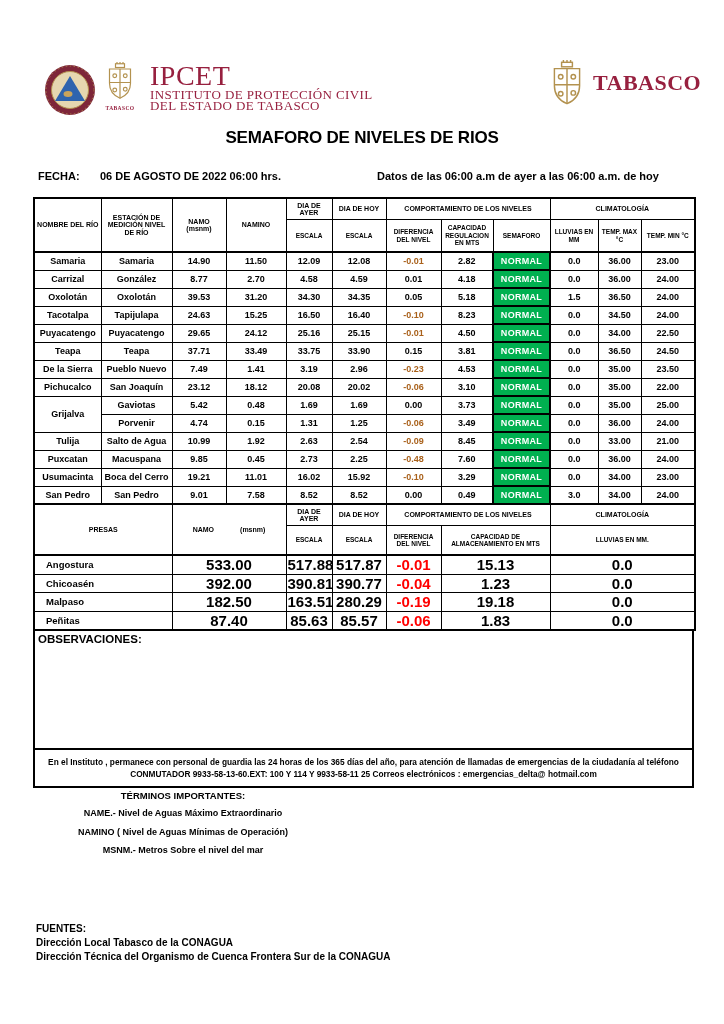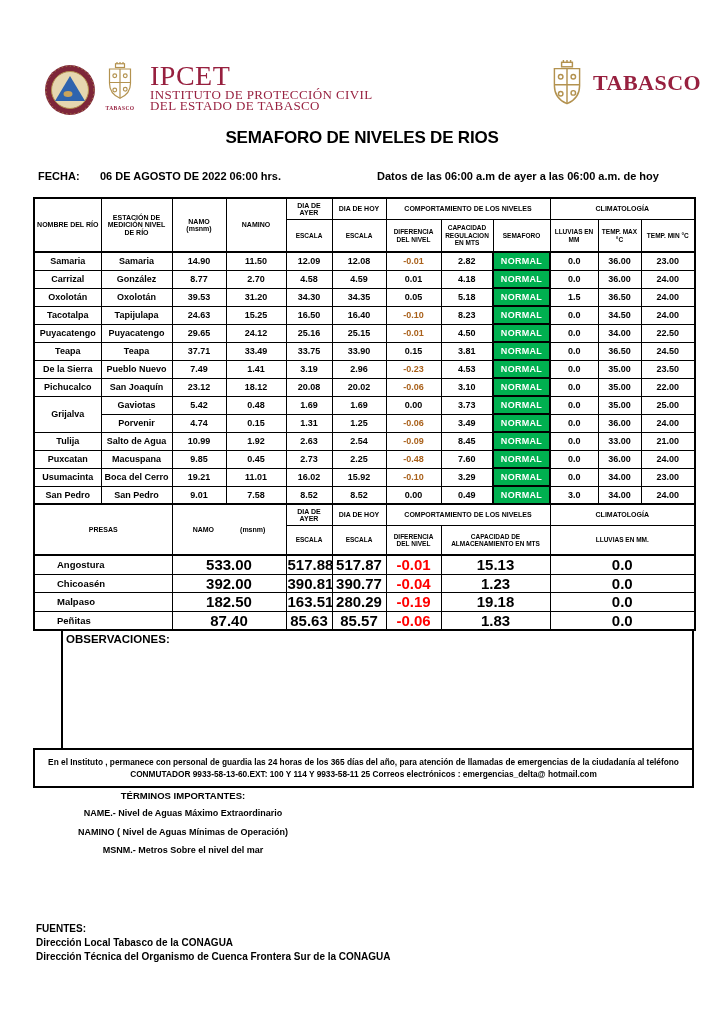--- a/index.html
+++ b/index.html
@@ -46,23 +46,23 @@
   td.negred{color:#FF0000;}
 
   .t-presas{margin-top:-2px;}
   .t-presas thead tr.tier1 th{height:20px;font-size:7px;line-height:7.5px;}
   .t-presas thead tr.tier2 th{height:28px;font-size:6.5px;line-height:7.5px;}
   .t-presas thead{border-bottom:2px solid #000;}
   .t-presas thead th.presas-h{font-size:11px;}
   .t-presas thead th.namo-h{font-size:11px;}
   .t-presas thead th.namo-h .unit{margin-left:26px;}
   .t-presas tbody td{height:17.6px;font-weight:bold;font-size:15px;}
-  .t-presas tbody td.p-name{text-align:left;padding-left:22px;font-size:9.5px;}
-
-  .obs-box{margin-top:-2px;border:2px solid #000;height:117px;margin-left:28px;}
+  .t-presas tbody td.p-name{text-align:left;padding-left:11px;font-size:9.5px;}
+
+  .obs-box{margin-top:-2px;border:2px solid #000;height:117px;}
   .obs-label{font-size:11.5px;font-weight:bold;padding:2px 3px;}
 
   .inst-box{margin-top:-2px;border:2px solid #000;height:36px;display:flex;
        flex-direction:column;justify-content:center;text-align:center;}
   .inst-box div{font-size:8.3px;font-weight:bold;line-height:12.5px;}
 
   .terminos{position:absolute;left:33px;top:790px;width:300px;text-align:center;font-weight:bold;}
   .terminos .t-title{font-size:9.5px;margin-bottom:7px;}
   .terminos .t-item{font-size:9px;margin-bottom:8.5px;}
 

